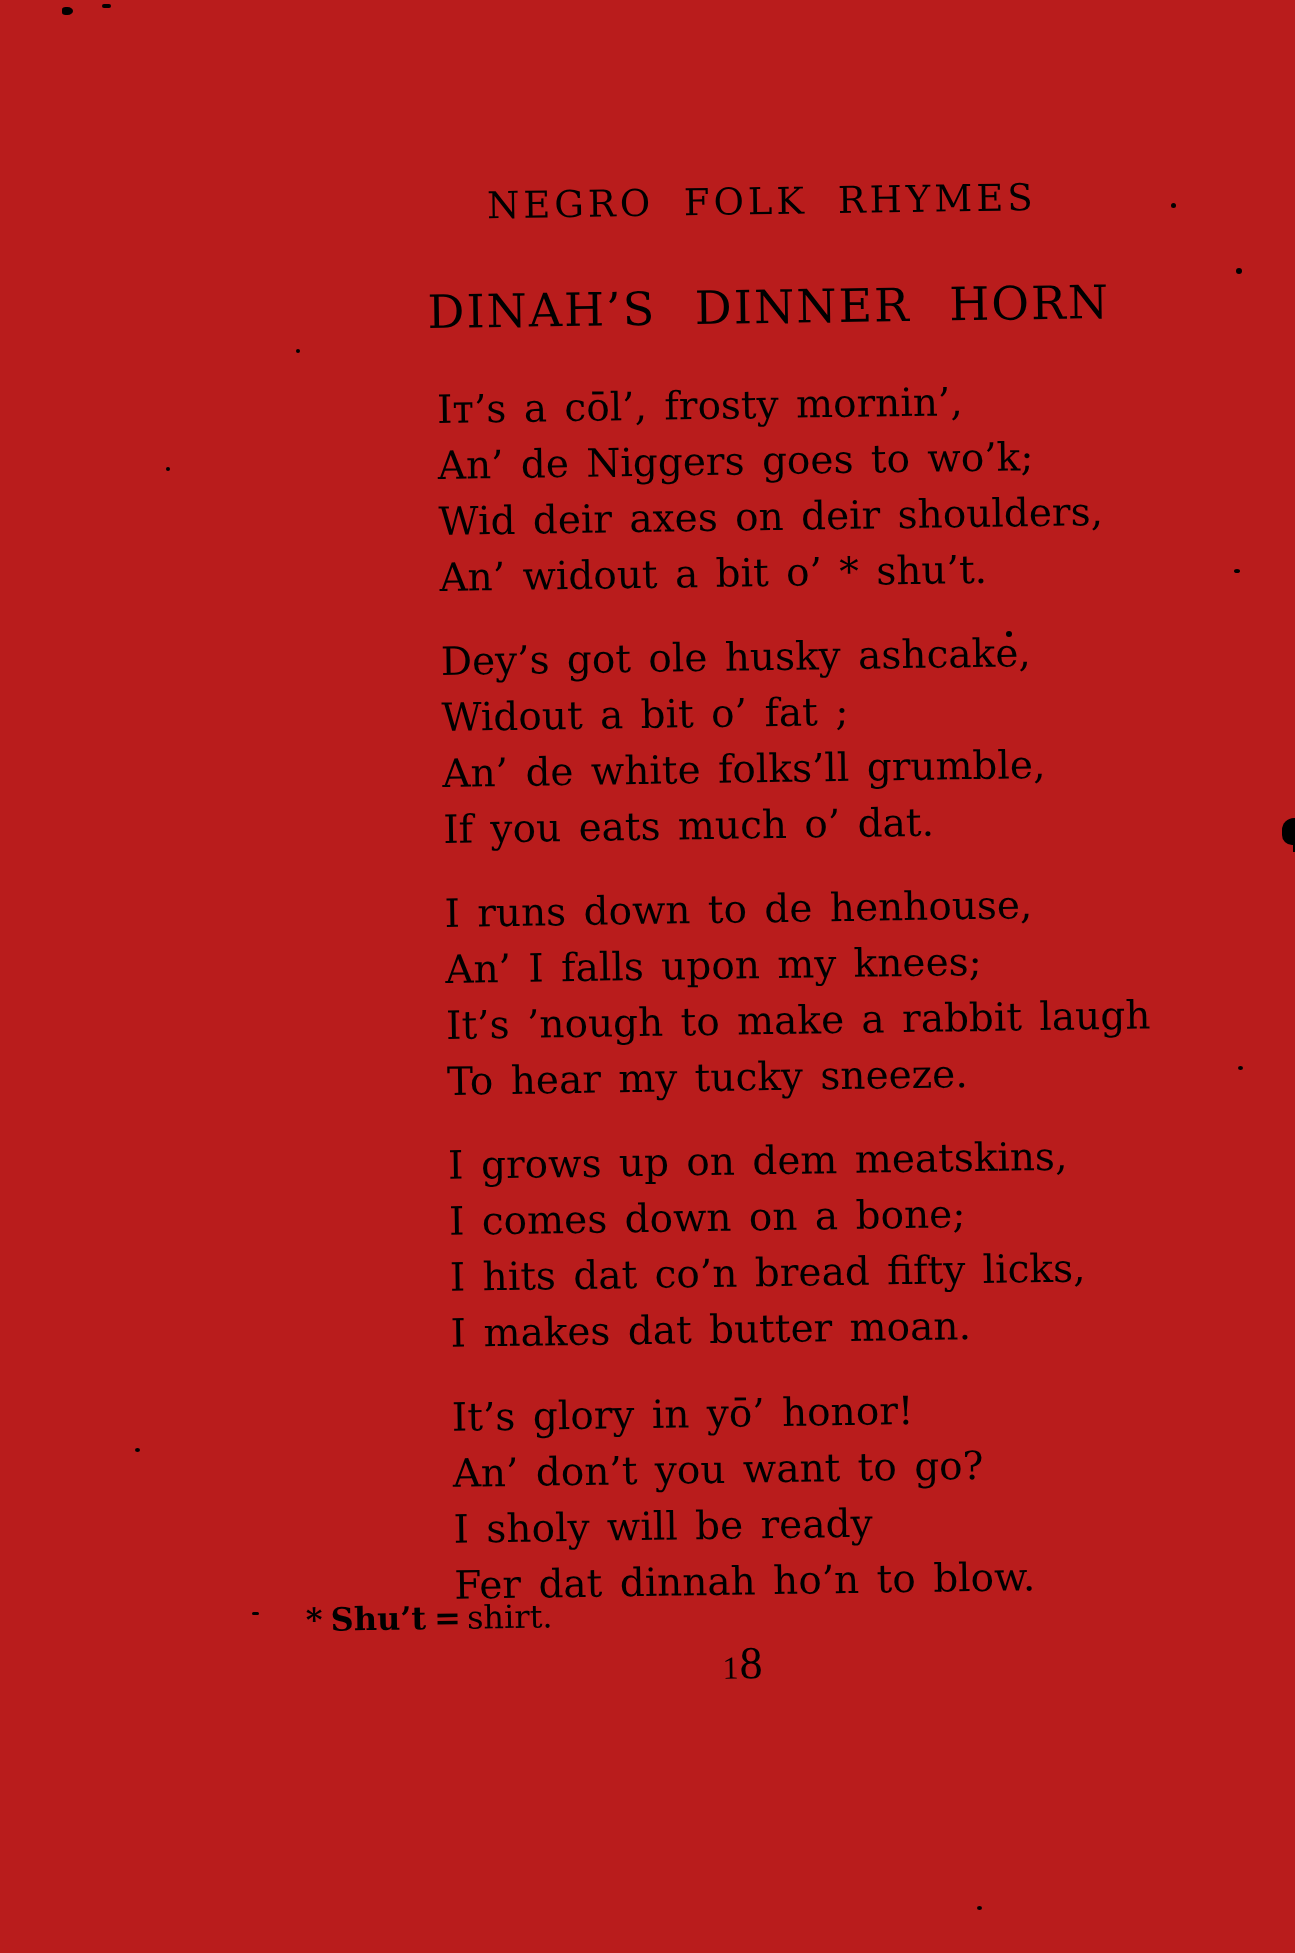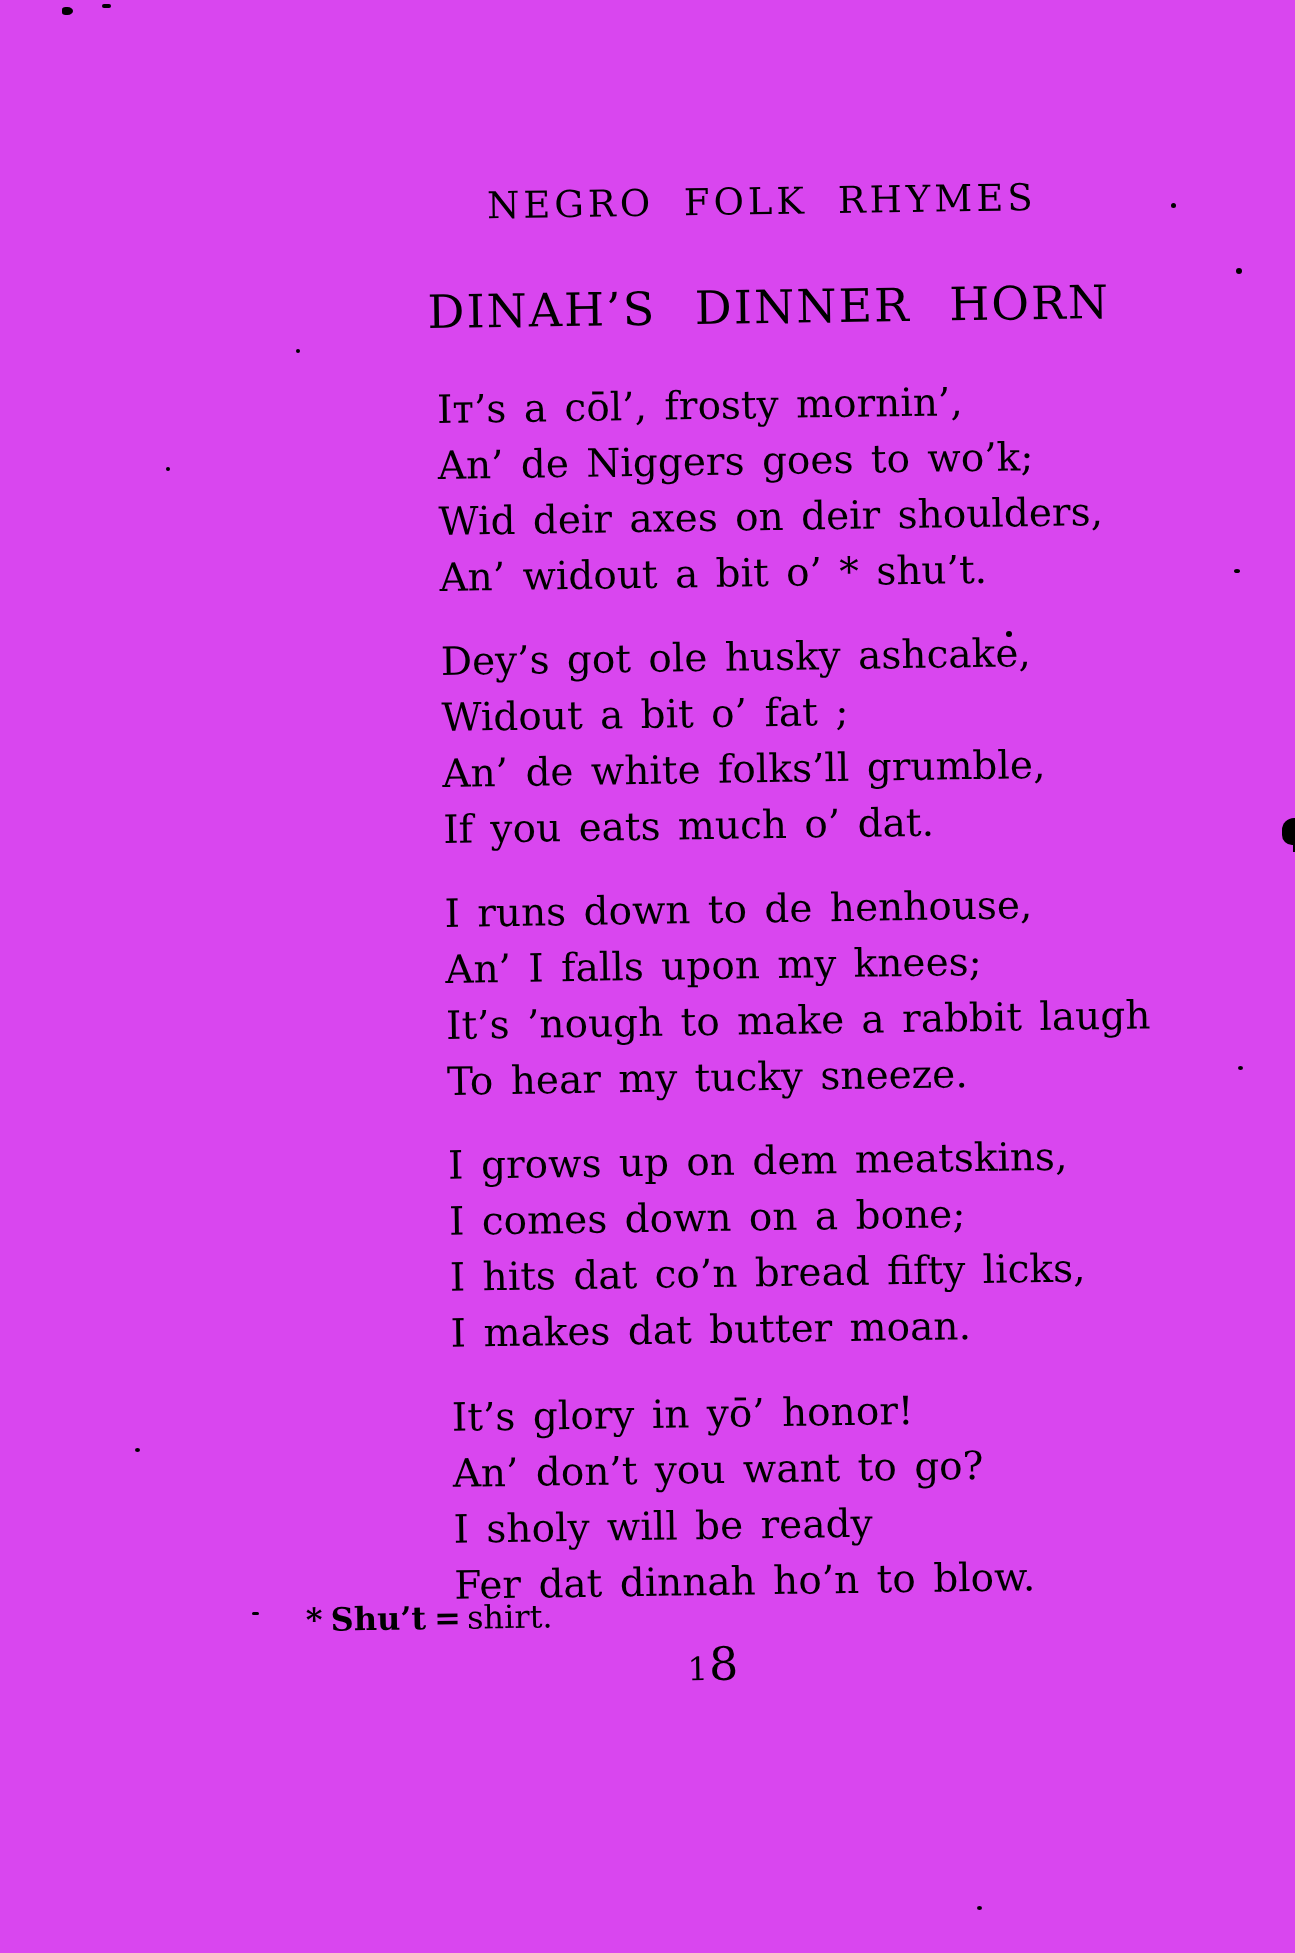--- a/index.html
+++ b/index.html
@@ -1,20 +1,20 @@
 <!DOCTYPE html>
 <html><head>
 <meta charset="utf-8">
 <style>
   html, body { margin: 0; padding: 0; background: #e8e8e8; }
   .page {
     position: relative;
     width: 1295px;
     height: 1953px;
-    background: #d946ef;
+    background: #b91c1c;
     overflow: hidden;
     font-family: "DejaVu Serif", "Liberation Serif", serif;
     color: #000000;
   }
   .tilt {
     position: absolute;
     left: 0; top: 0; width: 100%; height: 100%;
     transform: rotate(-0.85deg);
     transform-origin: 640px 950px;
   }
@@ -49,23 +49,24 @@
     position: absolute;
     left: 296px; top: 1596px;
     font-size: 32px;
     white-space: nowrap;
   }
   .footnote .marker { font-weight: bold; margin-right: 8px; }
   .footnote .term { font-weight: bold; }
   .footnote .equals { font-weight: bold; margin: 0 8px; letter-spacing: -2px; }
   .page-number {
     position: absolute;
-    left: 677px; top: 1638px;
+    left: 712px; top: 1638px;
     font-size: 46px;
     white-space: nowrap;
+    font-family: Liberation Serif, serif;
   }
   .page-number .oldstyle { font-size: 32px; letter-spacing: 1px; }
   
   .speck { position: absolute; background: #000; border-radius: 50%; }
   .ink-blob {
     position: absolute;
     right: -4px; top: 818px;
     width: 17px; height: 27px;
     background: #000;
     border-radius: 12px 0 0 10px;

